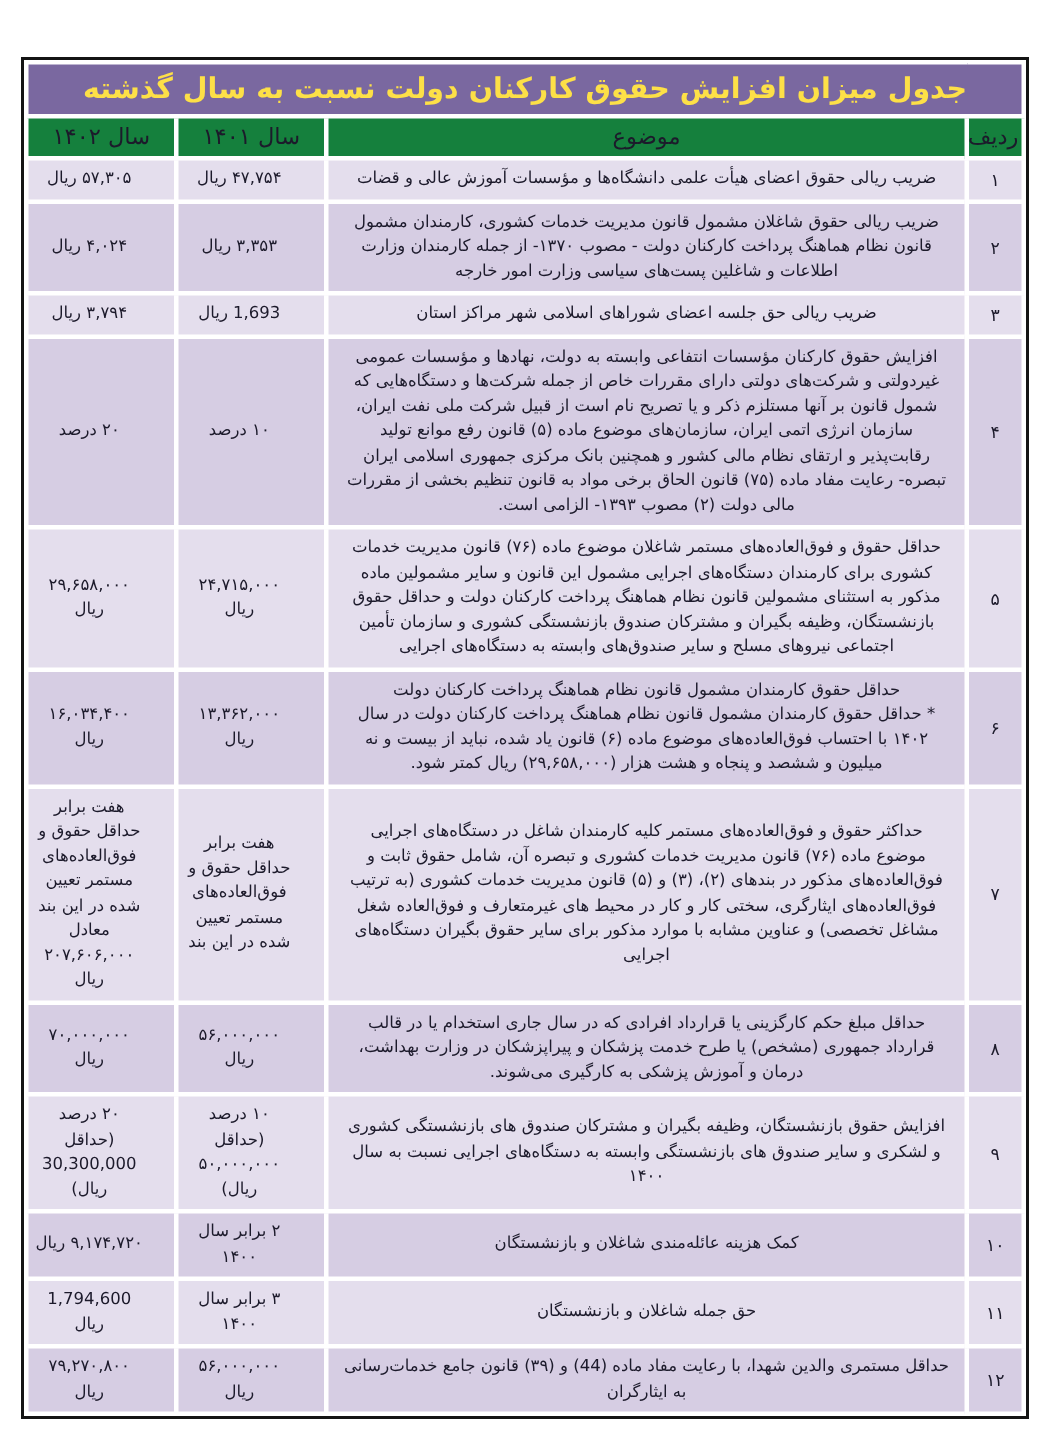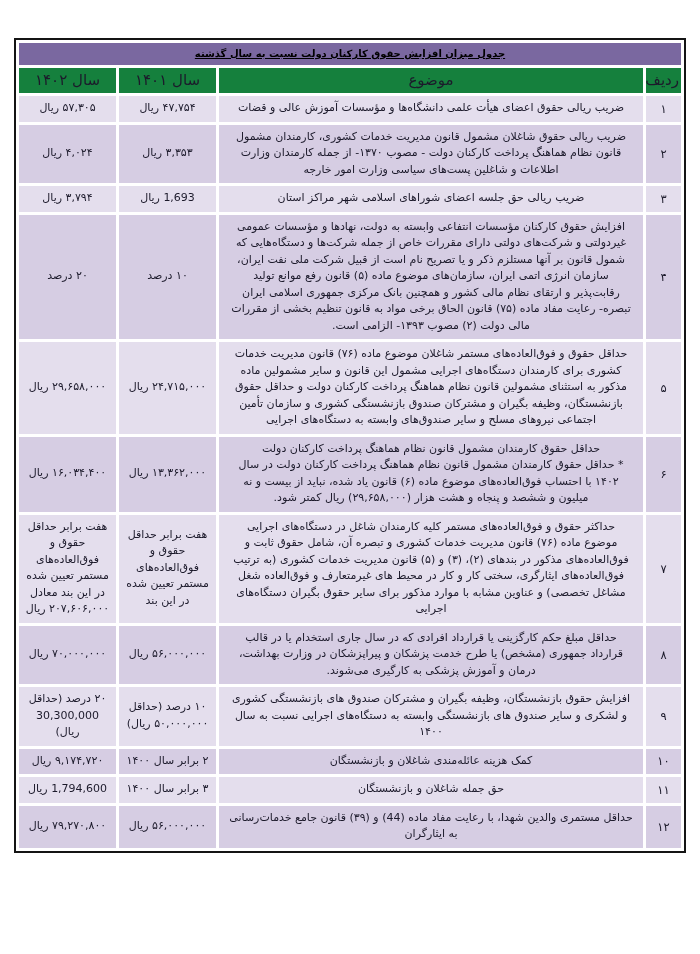--- a/index.html
+++ b/index.html
@@ -25,26 +25,25 @@
   }
   table.salary-table td,
   table.salary-table th {
     border: 3px solid #ffffff;
     vertical-align: middle;
     text-align: center;
   }
   
   th.title-cell {
     background: #7a68a0;
-    color: #000000;
-    font-size: 10px;
+    color: #fde047;
+    font-size: 19px;
     font-weight: bold;
     padding: 5px 6px 6px 6px;
     letter-spacing: 0;
-    text-decoration: underline;
   }
   
   tr.header-row th {
     background: #15803d;
     font-size: 15px;
     font-weight: normal;
     padding: 3px 2px 4px 2px;
   }
   
   tbody tr:nth-child(odd) td  { background: #e4deed; }
@@ -55,21 +54,21 @@
   }
   td.subject-cell {
     font-size: 11px;
     line-height: 1.5;
     padding: 4px 10px 5px 10px;
     white-space: pre-line;
   }
   td.value-cell {
     font-size: 11px;
     line-height: 1.5;
-    padding: 4px 4px 5px 4px;
+    padding: 4px 20px 5px 4px;
   }
   tbody tr { min-height: 24px; }
   td { height: 24px; } 
 
   
   col.c-num   { width: 38px; }
   col.c-subj  { width: auto; }
   col.c-y1401 { width: 100px; }
   col.c-y1402 { width: 100px; }
 </style>

